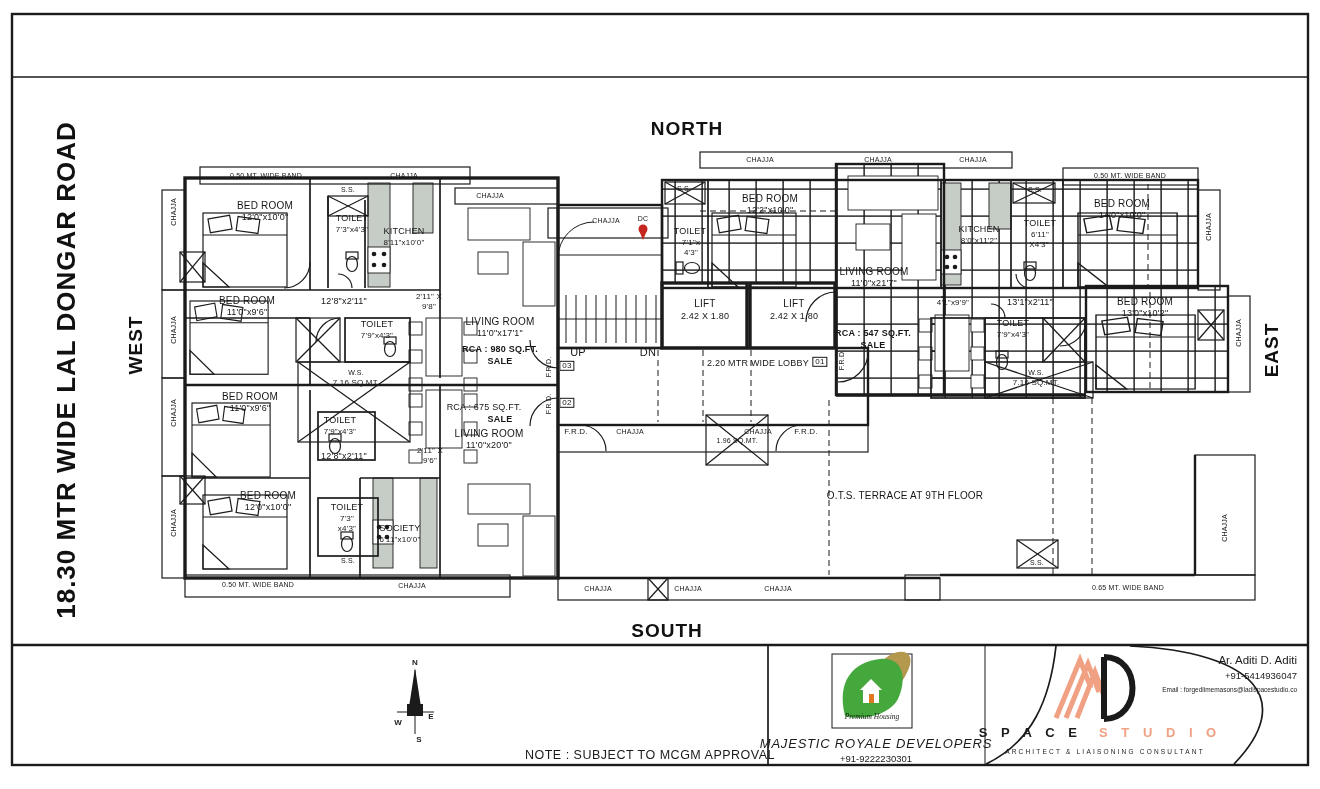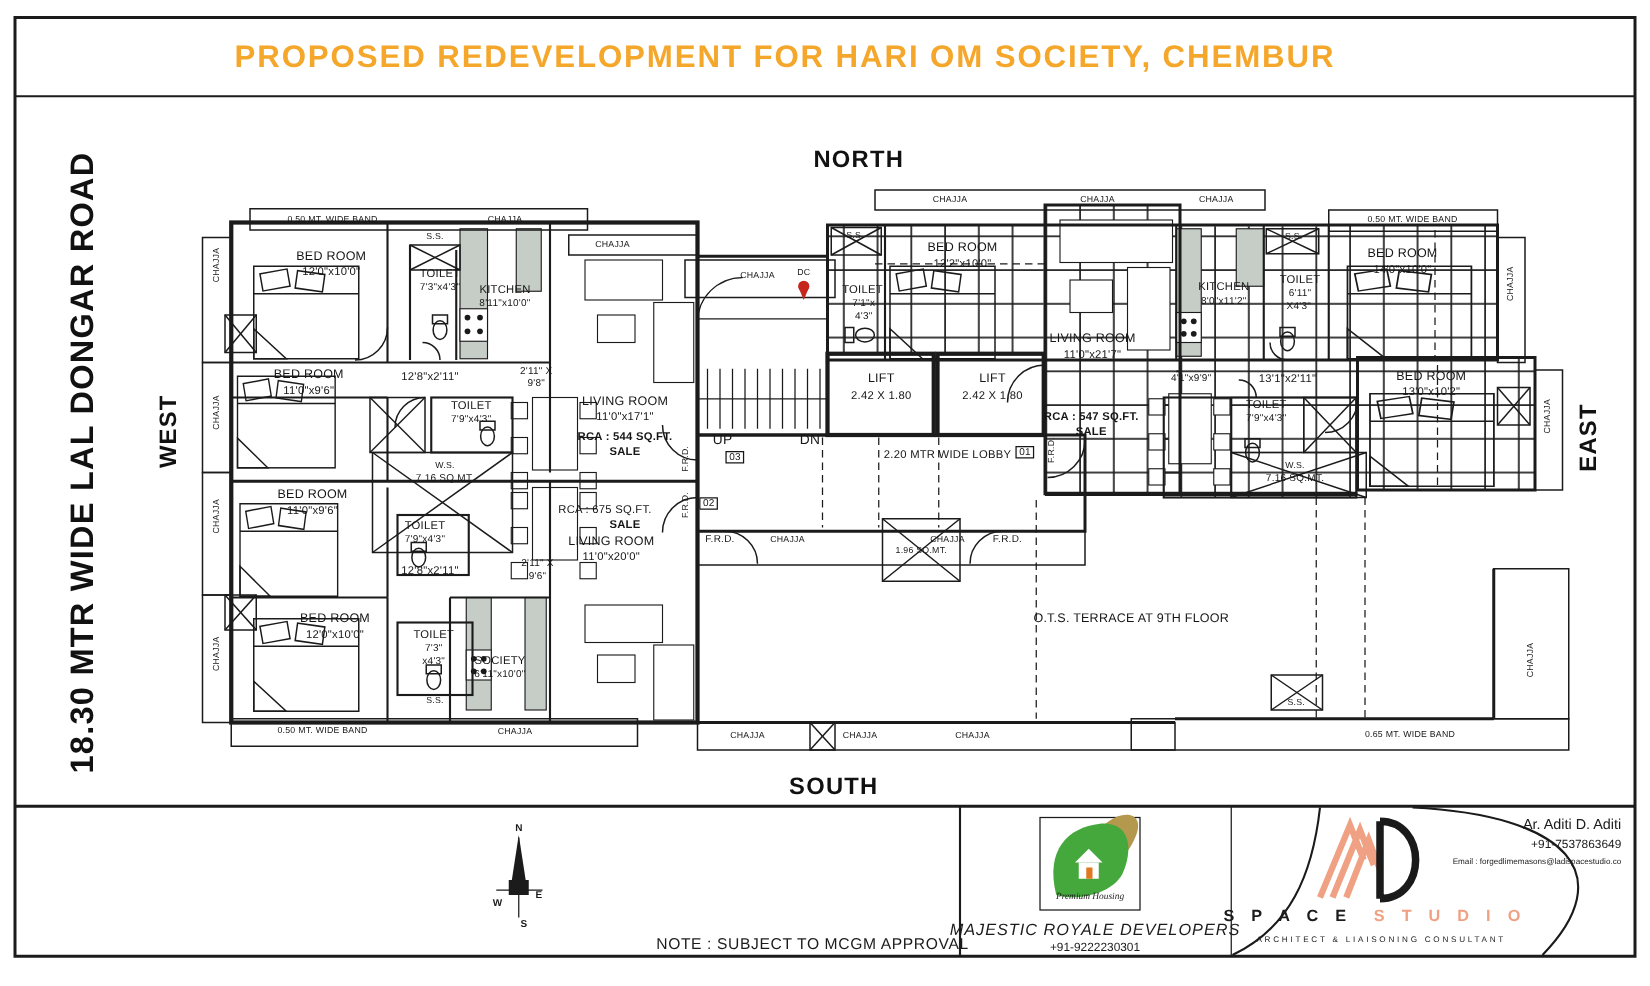--- a/index.html
+++ b/index.html
@@ -315,39 +315,38 @@
       <rect style="fill:#fff;stroke:none" x="863" y="690" width="16" height="13"></rect>
       <rect style="fill:#e07820;stroke:none" x="869" y="694" width="5" height="9"></rect>
     </g>
 
     <g>
       <path style="stroke:var(--studio-peach,#f0a183);stroke-width:5;fill:none" d="M1056 718 L1080 660 L1091 688 M1066 718 L1088 664 L1099 692 M1077 718 L1095 672 L1104 696"></path>
       <path style="stroke:#1a1a1a;stroke-width:6;fill:none" d="M1104 657 L1104 719 M1104 657 C1142 657 1142 719 1104 719"></path>
     </g>
   </svg>
 
-  <div class="abs ctr title" style="left:628px;top:46px;">PROPOSED REDEVELOPMENT FOR HARI OM SOCIETY, CHEMBUR</div>
 
   <div class="abs ctr dir" style="left:651px;top:129px;margin-left:36px;">NORTH</div>
   <div class="abs ctr dir" style="left:667px;top:631px;">SOUTH</div>
   <div class="abs dir vert" style="left:136px;top:345px;">WEST</div>
   <div class="abs dir vert" style="left:1272px;top:350px;">EAST</div>
   <div class="abs road" style="left:66px;top:370px;">18.30 MTR WIDE LAL DONGAR ROAD</div>
 
   <div id="plan-overlay">
       <span class="plan-label" style="left: 265px; top: 206px; font-size: 10px; transform: translate(-50%, -50%);">BED ROOM</span>
       <span class="plan-label" style="left: 265px; top: 218px; font-size: 9px; transform: translate(-50%, -50%);">12'0"x10'0"</span>
       <span class="plan-label" style="left: 352px; top: 219px; font-size: 9px; transform: translate(-50%, -50%);">TOILET</span>
       <span class="plan-label" style="left: 352px; top: 230px; font-size: 8px; transform: translate(-50%, -50%);">7'3"x4'3"</span>
       <span class="plan-label" style="left: 404px; top: 232px; font-size: 9px; transform: translate(-50%, -50%);">KITCHEN</span>
       <span class="plan-label" style="left: 404px; top: 243px; font-size: 8px; transform: translate(-50%, -50%);">8'11"x10'0"</span>
       <span class="plan-label" style="left: 348px; top: 190px; font-size: 7px; transform: translate(-50%, -50%);">S.S.</span>
       <span class="plan-label" style="left: 500px; top: 322px; font-size: 10px; transform: translate(-50%, -50%);">LIVING ROOM</span>
       <span class="plan-label" style="left: 500px; top: 334px; font-size: 9px; transform: translate(-50%, -50%);">11'0"x17'1"</span>
-      <span class="plan-label" style="left: 500px; top: 350px; font-size: 9px; font-weight: 700; transform: translate(-50%, -50%);">RCA : 544 SQ.FT.</span>
+      <span class="plan-label" style="left: 500px; top: 350px; font-size: 9px; font-weight: 700; transform: translate(-50%, -50%);">RCA : 980 SQ.FT.</span>
       <span class="plan-label" style="left: 500px; top: 362px; font-size: 9px; font-weight: 700; transform: translate(-50%, -50%);">SALE</span>
       <span class="plan-label" style="left: 344px; top: 302px; font-size: 9px; transform: translate(-50%, -50%);">12'8"x2'11"</span>
       <span class="plan-label" style="left: 429px; top: 297px; font-size: 8px; transform: translate(-50%, -50%);">2'11" X</span>
       <span class="plan-label" style="left: 429px; top: 307px; font-size: 8px; transform: translate(-50%, -50%);">9'8"</span>
       <span class="plan-label" style="left: 247px; top: 301px; font-size: 10px; transform: translate(-50%, -50%);">BED ROOM</span>
       <span class="plan-label" style="left: 247px; top: 313px; font-size: 9px; transform: translate(-50%, -50%);">11'0"x9'6"</span>
       <span class="plan-label" style="left: 377px; top: 325px; font-size: 9px; transform: translate(-50%, -50%);">TOILET</span>
       <span class="plan-label" style="left: 377px; top: 336px; font-size: 8px; transform: translate(-50%, -50%);">7'9"x4'3"</span>
       <span class="plan-label" style="left: 356px; top: 373px; font-size: 7px; transform: translate(-50%, -50%);">W.S.</span>
       <span class="plan-label" style="left: 356px; top: 383px; font-size: 8px; transform: translate(-50%, -50%);">7.16 SQ.MT.</span>
@@ -370,21 +369,21 @@
       <span class="plan-label" style="left: 400px; top: 529px; font-size: 9px; transform: translate(-50%, -50%);">SOCIETY</span>
       <span class="plan-label" style="left: 400px; top: 540px; font-size: 8px; transform: translate(-50%, -50%);">6'11"x10'0"</span>
       <span class="plan-label" style="left: 348px; top: 561px; font-size: 7px; transform: translate(-50%, -50%);">S.S.</span>
       <span class="plan-label" style="left: 578px; top: 353px; font-size: 11px; transform: translate(-50%, -50%);">UP</span>
       <span class="plan-label" style="left: 648px; top: 353px; font-size: 11px; transform: translate(-50%, -50%);">DN</span>
       <span class="plan-label" style="left: 705px; top: 304px; font-size: 10px; transform: translate(-50%, -50%);">LIFT</span>
       <span class="plan-label" style="left: 705px; top: 317px; font-size: 9px; transform: translate(-50%, -50%);">2.42 X 1.80</span>
       <span class="plan-label" style="left: 794px; top: 304px; font-size: 10px; transform: translate(-50%, -50%);">LIFT</span>
       <span class="plan-label" style="left: 794px; top: 317px; font-size: 9px; transform: translate(-50%, -50%);">2.42 X 1.80</span>
       <span class="plan-label" style="left: 758px; top: 364px; font-size: 9px; transform: translate(-50%, -50%);">2.20 MTR WIDE LOBBY</span>
-      <span class="plan-label boxed" style="left: 588px; top: 366px; font-size: 8px; transform: translate(-50%, -50%); text-align: center;">03</span>
+      <span class="plan-label boxed" style="left: 567px; top: 366px; font-size: 8px; transform: translate(-50%, -50%); text-align: center;">03</span>
       <span class="plan-label boxed" style="left: 567px; top: 403px; font-size: 8px; transform: translate(-50%, -50%);">02</span>
       <span class="plan-label boxed" style="left: 820px; top: 362px; font-size: 8px; transform: translate(-50%, -50%);">01</span>
       <span class="plan-label" style="left: 549px; top: 367px; font-size: 7px; transform: translate(-50%, -50%) rotate(-90deg);">F.R.D.</span>
       <span class="plan-label" style="left: 549px; top: 404px; font-size: 7px; transform: translate(-50%, -50%) rotate(-90deg);">F.R.D.</span>
       <span class="plan-label" style="left: 576px; top: 432px; font-size: 8px; transform: translate(-50%, -50%);">F.R.D.</span>
       <span class="plan-label" style="left: 806px; top: 432px; font-size: 8px; transform: translate(-50%, -50%);">F.R.D.</span>
       <span class="plan-label" style="left: 842px; top: 360px; font-size: 7px; transform: translate(-50%, -50%) rotate(-90deg);">F.R.D.</span>
       <span class="plan-label" style="left: 737px; top: 441px; font-size: 7px; transform: translate(-50%, -50%);">1.96 SQ.MT.</span>
       <span class="plan-label" style="left: 643px; top: 219px; font-size: 7px; transform: translate(-50%, -50%);">DC</span>
       <span class="plan-label" style="left: 606px; top: 221px; font-size: 7px; transform: translate(-50%, -50%);">CHAJJA</span>
@@ -448,16 +447,16 @@
   <div class="abs ctr cmp" style="left:398px;top:723px;">W</div>
 
   <div class="abs ctr dev-tag" style="left:872px;top:717px;">Premium Housing</div>
   <div class="abs ctr dev-name" style="left:876px;top:744px;font-style:italic;">MAJESTIC ROYALE DEVELOPERS</div>
   <div class="abs ctr dev-phone" style="left:876px;top:759px;">+91-9222230301</div>
 
   <div class="abs ctr studio-line" style="left:1100px;top:733px;"><span>S P A C E</span>&nbsp;&nbsp;<span class="w2c">S T U D I O</span></div>
   <div class="abs ctr studio-sub" style="left:1105px;top:752px;">ARCHITECT &amp; LIAISONING CONSULTANT</div>
 
   <div class="abs arch-name" style="right:23px;top:654px;">Ar. Aditi D. Aditi</div>
-  <div class="abs arch-phone" style="right:23px;top:671px;">+91-7537863649</div>
+  <div class="abs arch-phone" style="right:23px;top:671px;">+91-5414936047</div>
   <div class="abs arch-email" style="right:23px;top:686px;">Email : forgedlimemasons@ladispacestudio.co</div>
 
 </div>
 
 </body></html>

